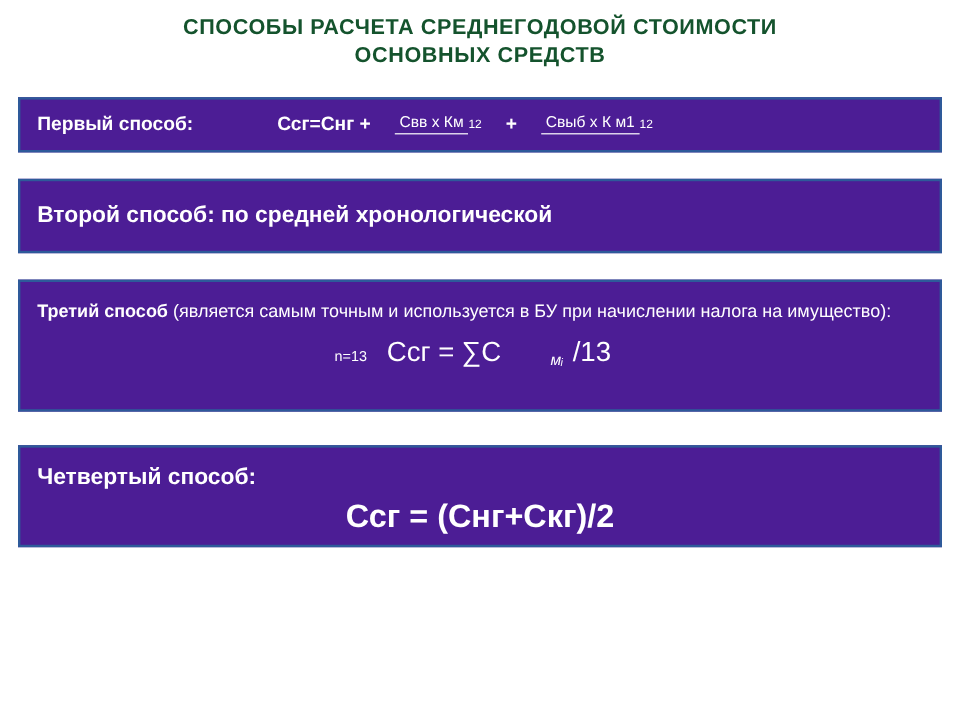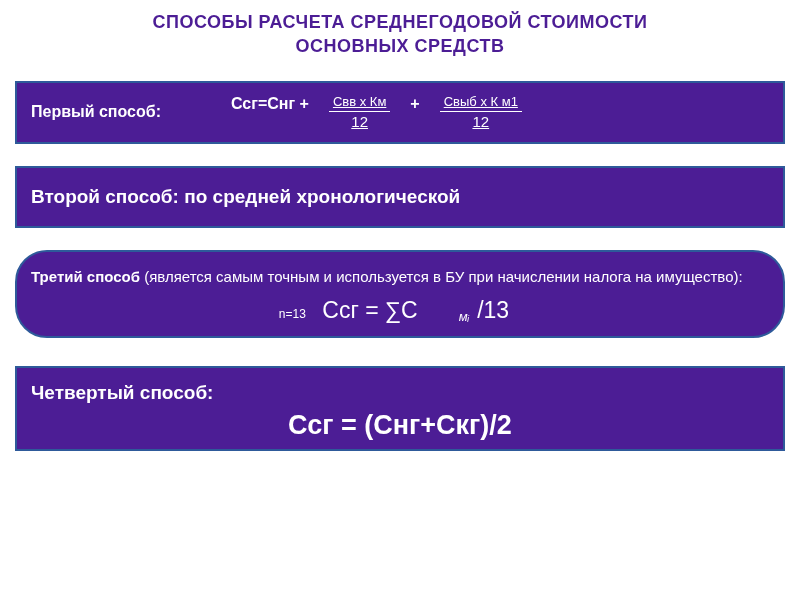--- a/index.html
+++ b/index.html
@@ -7,21 +7,21 @@
       width: 800px;
       height: 600px;
       background: #ffffff;
       font-family: Arial, sans-serif;
       padding: 10px 15px;
     }
     .title {
       text-align: center;
       font-weight: bold;
       font-size: 18px;
-      color: #4c1d95;
+      color: #14532d;
       letter-spacing: 0.5px;
       line-height: 1.35;
       margin-bottom: 22px;
     }
     .box {
       background: #4c1d95;
       border: 2px solid #2e5a9a;
       color: #fff;
       margin-bottom: 22px;
       padding: 12px 14px;
@@ -37,47 +37,44 @@
     }
     .box1-formula {
       display: flex;
       align-items: flex-start;
       font-size: 16px;
       font-weight: bold;
       gap: 20px;
     }
     .frac {
       display: inline-flex;
-      flex-direction: column;
       align-items: center;
       vertical-align: middle;
       line-height: 1.1;
-      text-decoration: underline;
     }
     .frac .num {
       font-size: 13px;
       font-weight: normal;
       padding: 0 4px 2px;
       border-bottom: 1.5px solid #fff;
     }
     .frac .den {
-      font-size: 15px;
+      font-size: 10px;
       font-weight: normal;
       padding-top: 2px;
     }
     .box2 {
       padding: 18px 14px;
     }
     .box2-label {
       font-weight: bold;
       font-size: 19px;
     }
     .box3 {
-      padding: 14px 14px 12px;
-      border-radius: 32px;
+      padding: 14px 14px 34px;
     }
     .box3-line {
       font-size: 15px;
       line-height: 1.4;
       margin-bottom: 10px;
     }
     .box3-line .bold { font-weight: bold; }
     .box3-formula-wrap {
       text-align: center;
       position: relative;

